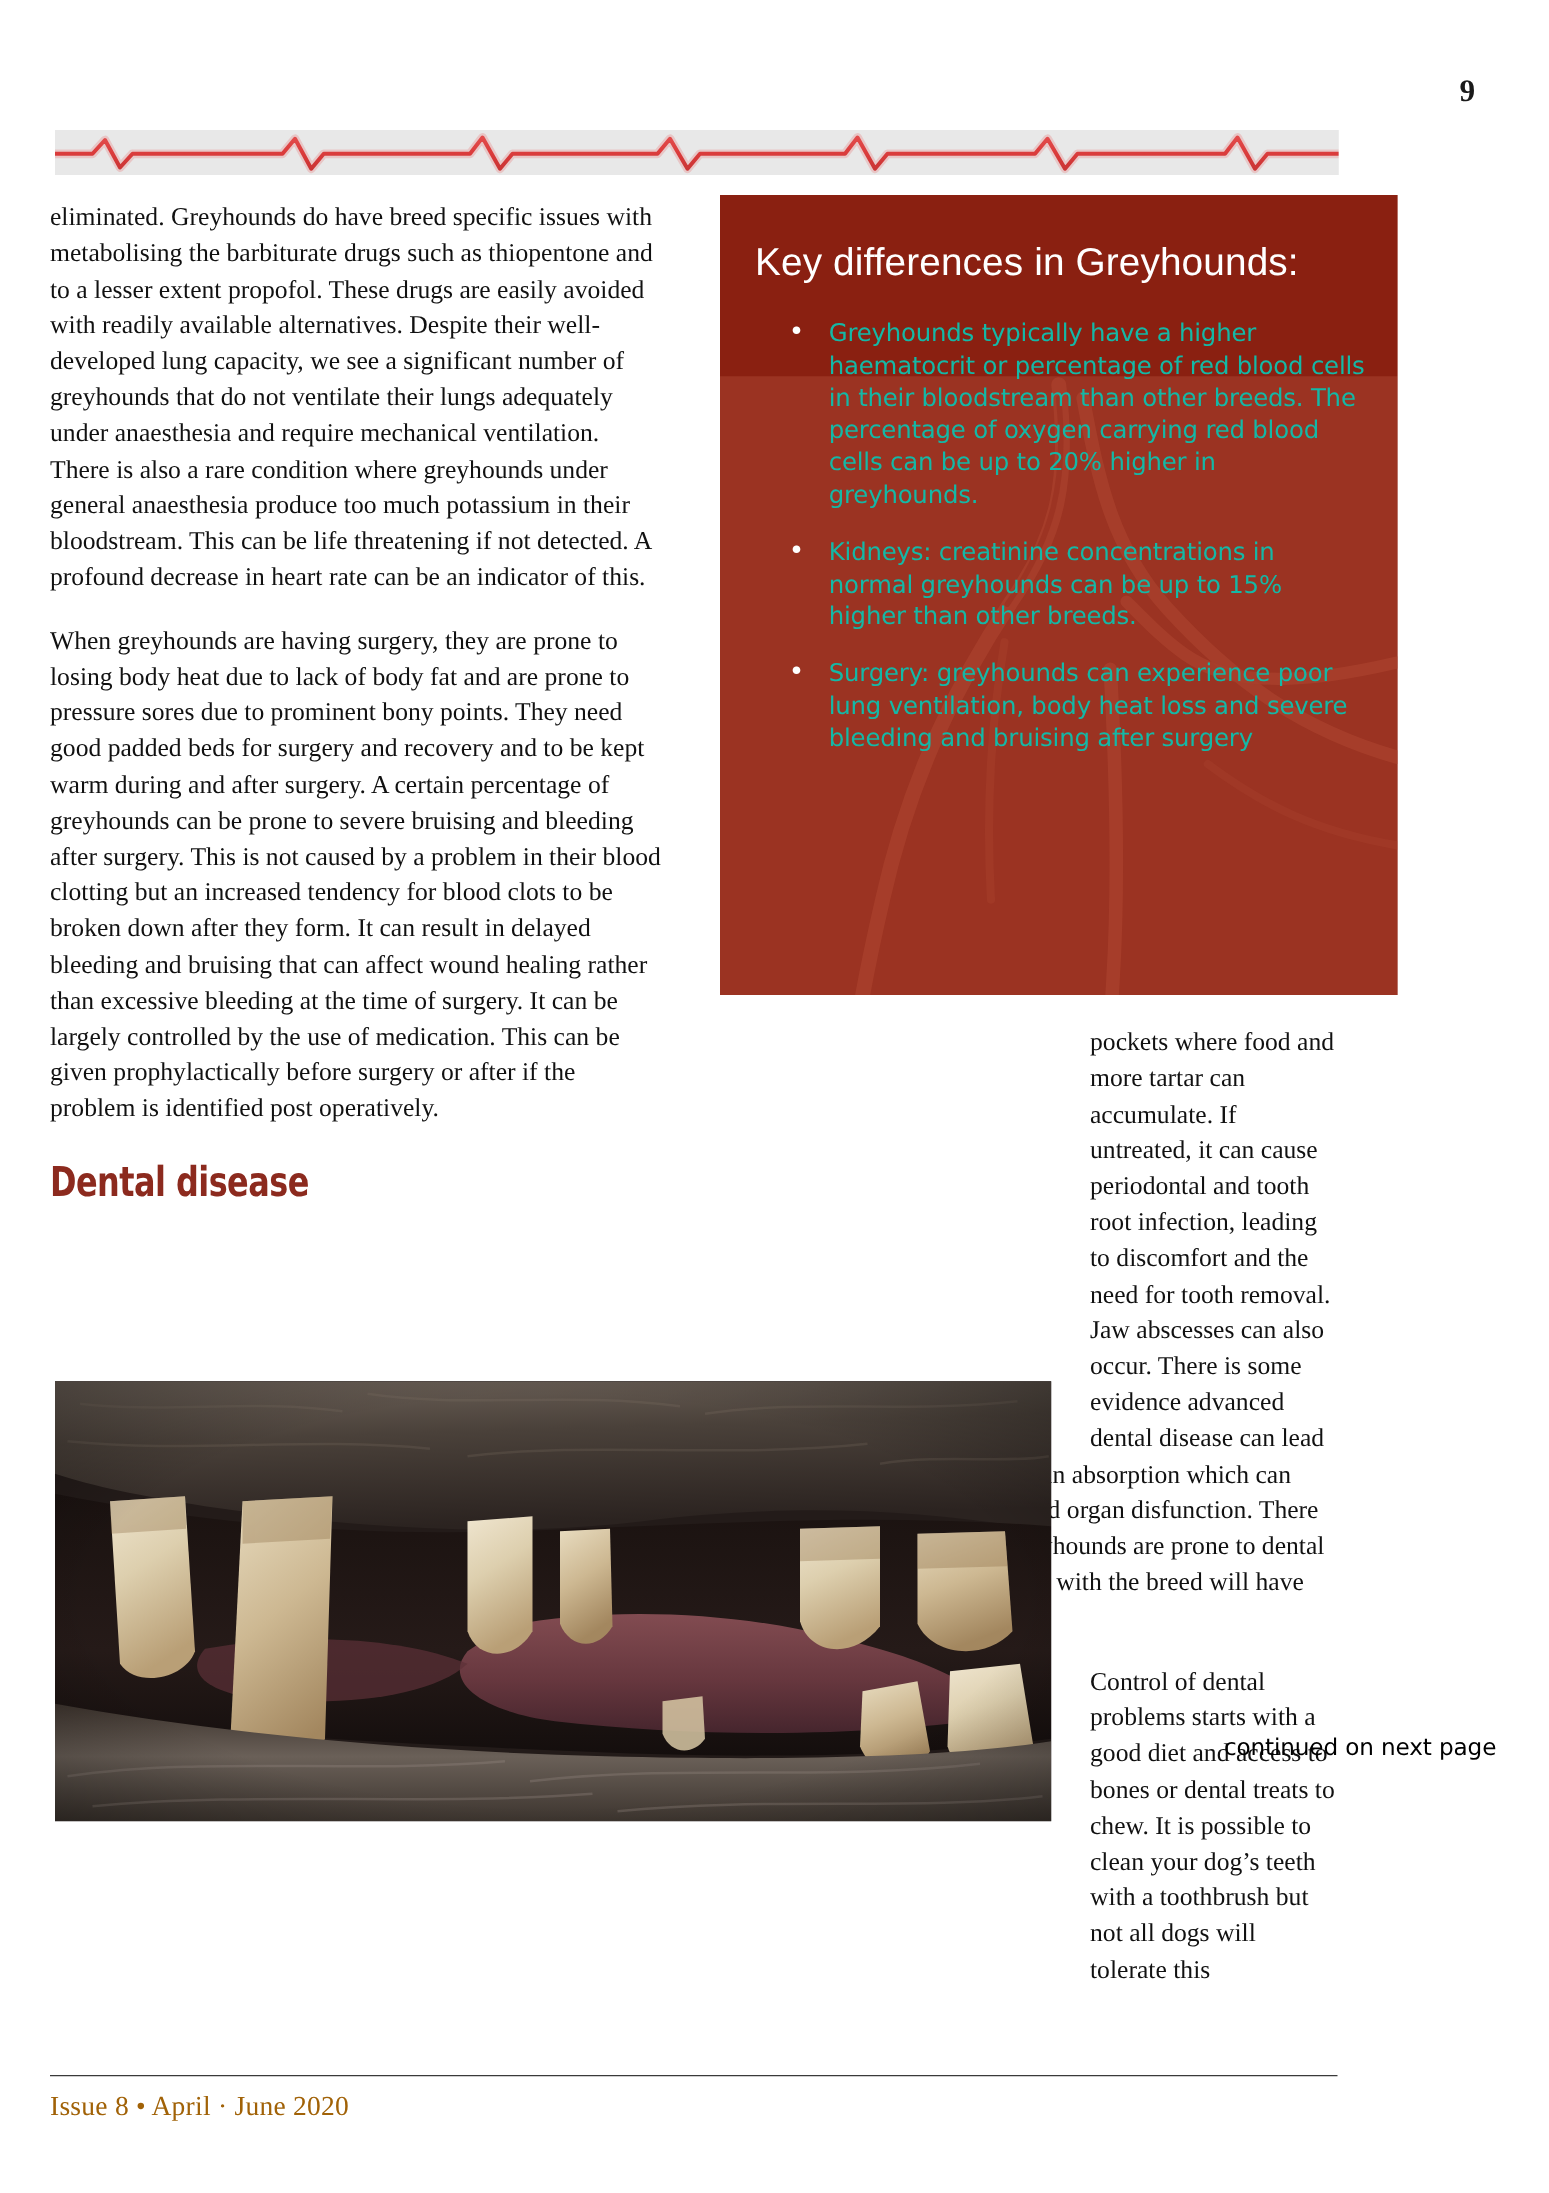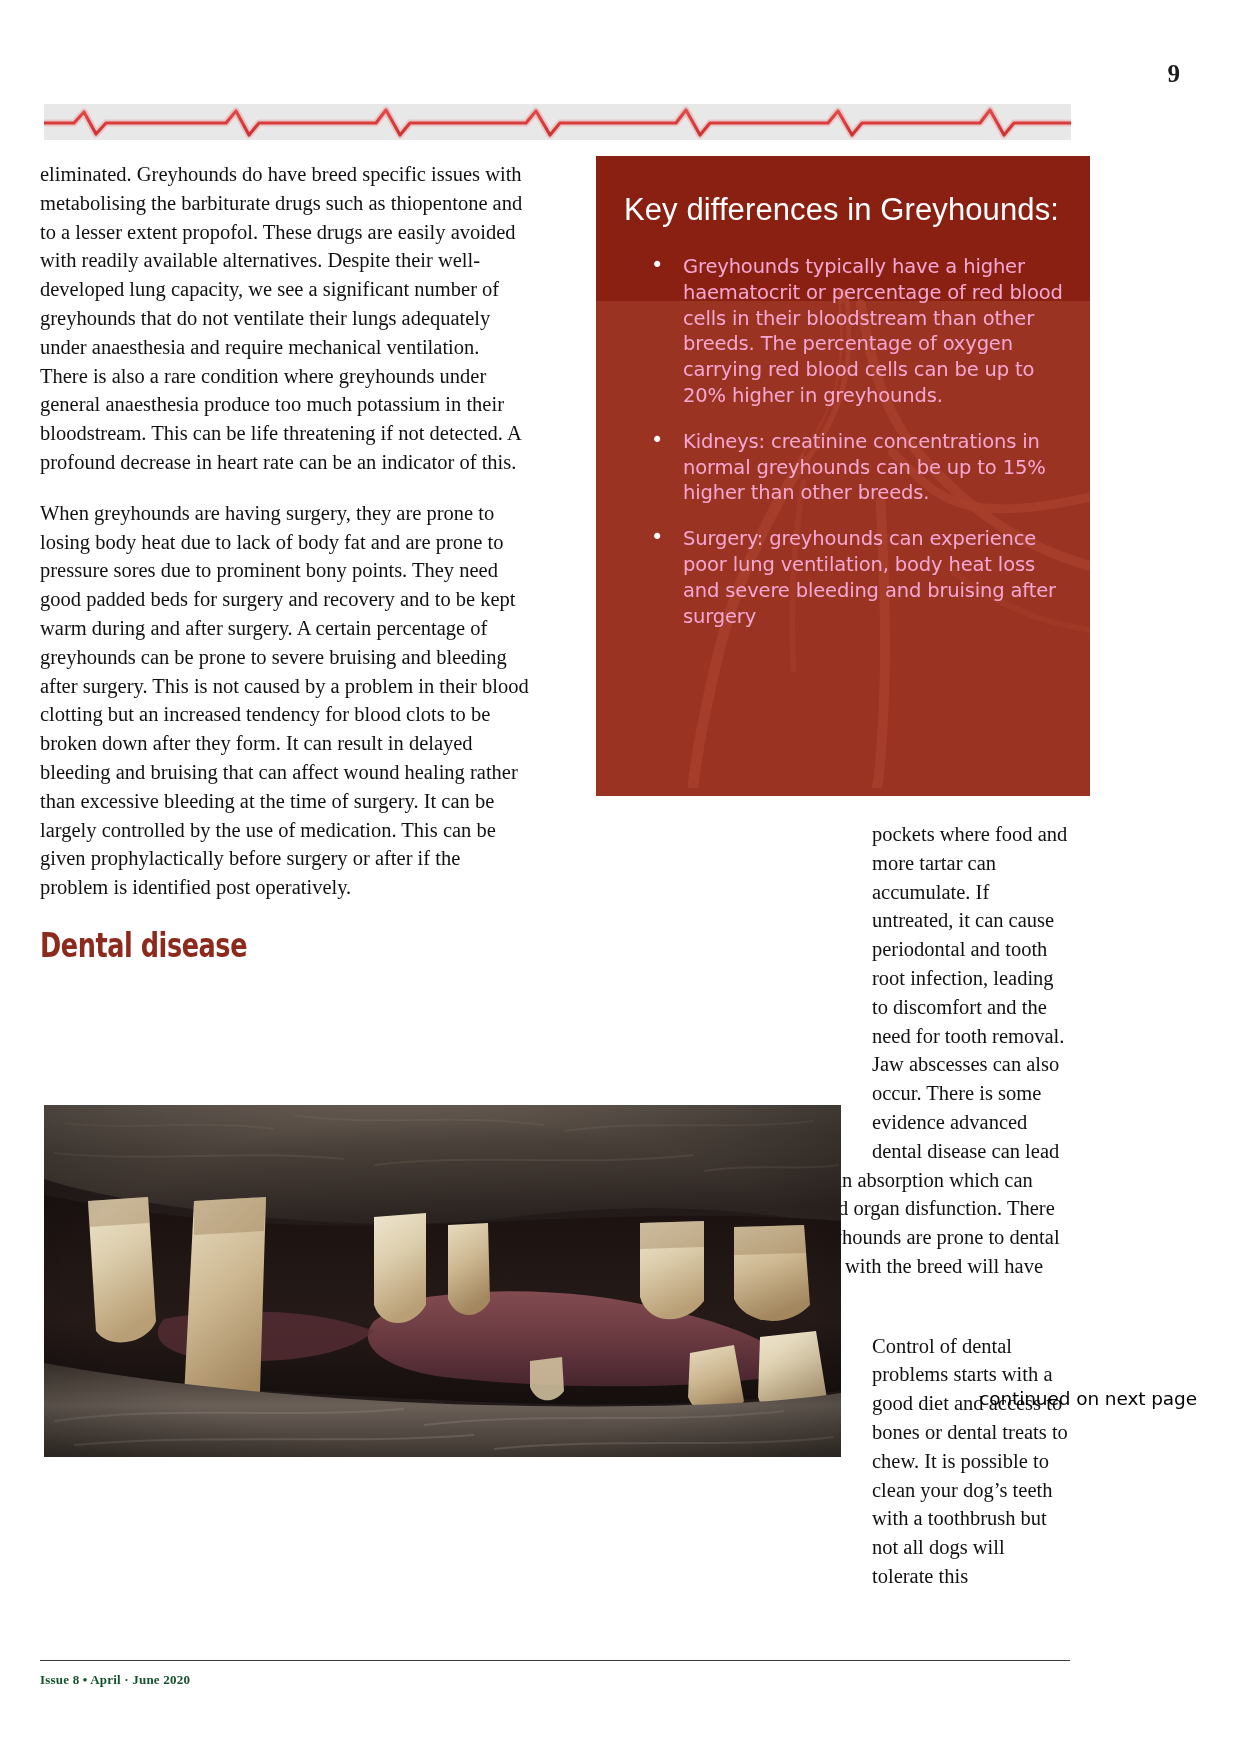--- a/index.html
+++ b/index.html
@@ -48,22 +48,22 @@
     color:#8c2a1e;
     letter-spacing:-0.5px;
     margin:30px 0 24px 0;
     transform:scaleX(0.86);
     transform-origin:left center;
   }
 
   
   .keybox{
     position:absolute;
-    left:596px;top:156px;
-    width:494px;height:640px;
+    left:576px;top:156px;
+    width:542px;height:640px;
     background:#8b2110;
     overflow:hidden;
     color:#ffffff;
   }
   .keybox .tonelight{
     position:absolute;left:0;top:0;width:100%;height:145px;
     background:#8a2011;
   }
   .keybox .tonedark{
     position:absolute;left:0;top:145px;width:100%;height:495px;
@@ -85,21 +85,21 @@
     margin:26px 0 0 0;
     padding:0 26px 0 60px;
     list-style:none;
   }
   .keybox li{
     position:relative;
     font-family:"DejaVu Sans","Liberation Sans",sans-serif;
     font-size:19.5px;
     line-height:25.8px;
     font-weight:400;
-    color:#f9a8d4;
+    color:#14b8a6;
     margin-bottom:20px;
     padding-left:27px;
     letter-spacing:-0.15px;
   }
   .keybox li::before{
     content:"•";
     position:absolute;left:-5px;top:-1px;
     font-size:21px;color:#ffffff;
   }
 
@@ -149,21 +149,21 @@
   .footer-rule{
     position:absolute;
     left:40px;top:1660px;width:1030px;height:1px;
     background:#3a3a3a;
   }
   .footer{
     position:absolute;
     left:40px;top:1672px;width:1030px;
     display:flex;justify-content:space-between;align-items:baseline;
     font-family:"Liberation Serif", serif;
-    font-size:13px;font-weight:700;color:#14532d;
+    font-size:22px;font-weight:400;color:#a16207;
   }
   .footer .left{letter-spacing:0.2px;}
   .footer .right{letter-spacing:0.2px;}
 </style>
 </head>
 <body>
 
 <div class="page">
 
   <div class="page-number">9</div>

